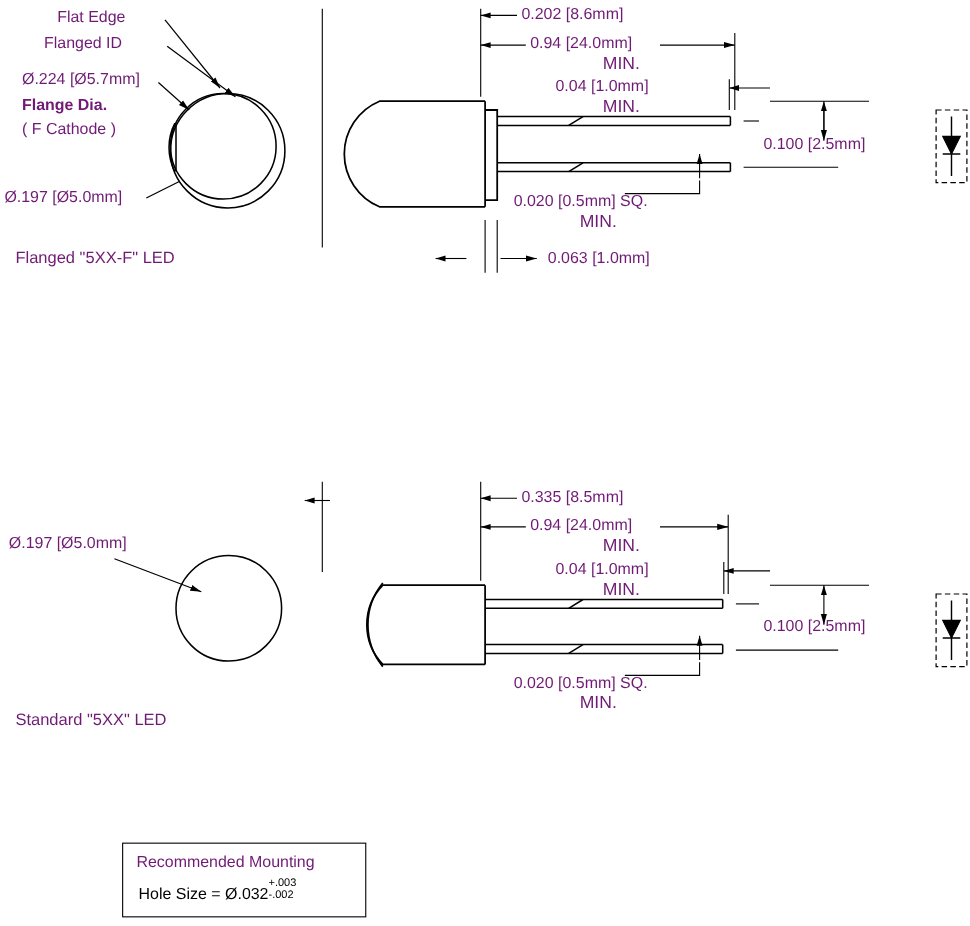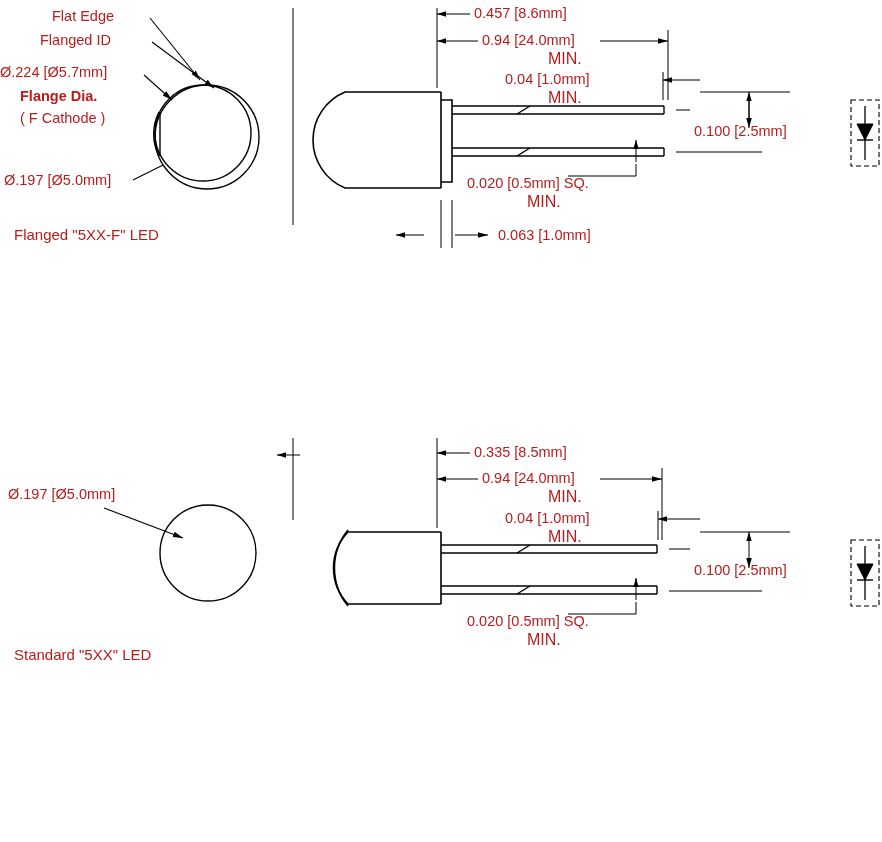--- a/index.html
+++ b/index.html
@@ -25,21 +25,21 @@
     position: absolute;
     left: 0; top: 0;
     width: 882px;
     height: 842px;
   }
   .lbl {
     position: absolute;
     font-size: 14.5px;
     line-height: 1.15;
     white-space: nowrap;
-    color: #b91c1c;
+    color: #701a75;
   }
   .lbl.small {
     font-size: 16px;
   }
   .lbl.big {
     font-size: 15px;
   }
   .fracwrap {
     display: inline-block;
     position: relative;
@@ -209,31 +209,31 @@
         <path d="M857 580 L873 580" stroke-width="1.4"></path>
       </g>
 
     </g>
   </svg>
 
   <div class="lbl" style="left:52px; top:8px;">Flat Edge</div>
 
   <div class="lbl" style="left:40px; top:32px;">Flanged ID</div>
 
-  <div class="lbl" style="left:0; top:64px;">Ø.224 [Ø5.7mm]</div>
+  <div class="lbl" style="left:20px; top:64px;">Ø.224 [Ø5.7mm]</div>
 
   <div class="lbl" style="left:20px; top:88px;font-weight:bold;">Flange Dia.</div>
 
   <div class="lbl" style="left:20px; top:110px;">( F Cathode )</div>
 
   <div class="lbl" style="left:4px; top:172px;">Ø.197 [Ø5.0mm]</div>
 
   <div class="lbl big" style="left:14px; top:226px;">Flanged "5XX-F" LED</div>
 
-  <div class="lbl" style="left:474px; top:5px;">0.457 [8.6mm]</div>
+  <div class="lbl" style="left:474px; top:5px;">0.202 [8.6mm]</div>
 
   <div class="lbl" style="left:482px; top:32px;">0.94 [24.0mm]</div>
   <div class="lbl small" style="left:548px; top:50px;">MIN.</div>
 
   <div class="lbl" style="left:505px; top:71px;">0.04 [1.0mm]</div>
   <div class="lbl small" style="left:548px; top:89px;">MIN.</div>
 
   <div class="lbl" style="left:694px; top:123px;">0.100 [2.5mm]</div>
 
   <div class="lbl" style="left:467px; top:175px;">0.020 [0.5mm] SQ.</div>
@@ -251,14 +251,20 @@
   <div class="lbl small" style="left:548px; top:488px;">MIN.</div>
 
   <div class="lbl" style="left:505px; top:510px;">0.04 [1.0mm]</div>
   <div class="lbl small" style="left:548px; top:528px;">MIN.</div>
 
   <div class="lbl" style="left:694px; top:562px;">0.100 [2.5mm]</div>
 
   <div class="lbl" style="left:467px; top:613px;">0.020 [0.5mm] SQ.</div>
   <div class="lbl small" style="left:527px; top:631px;">MIN.</div>
 
+  <div class="boxnote" style="left:111px; top:766px; width:222px; height:68px;">
+    <div class="lbl" style="left:12px; top:9px; position:absolute;">Recommended Mounting</div>
+    <div style="position:absolute; left:14px; top:36px; font-size:14.5px; white-space:nowrap;">
+      <span>Hole Size = Ø.032</span><span class="fracwrap"><span class="t">+.003</span><span class="b">-.002</span></span>
+    </div>
+  </div>
 
 </div>
 
 </body></html>

